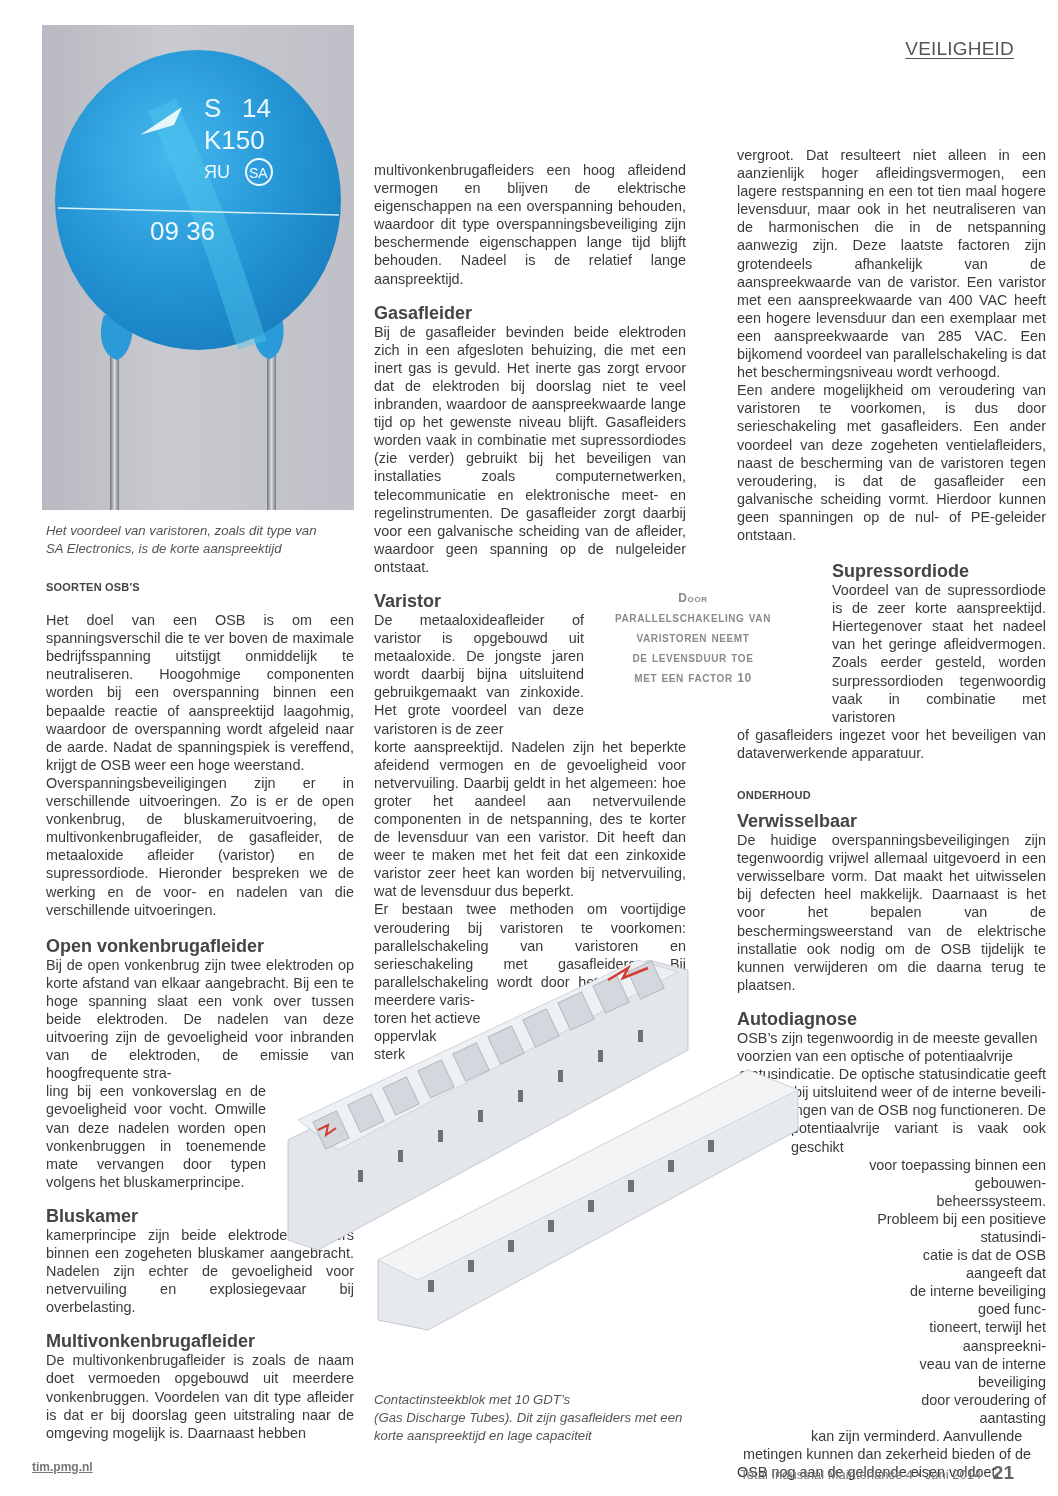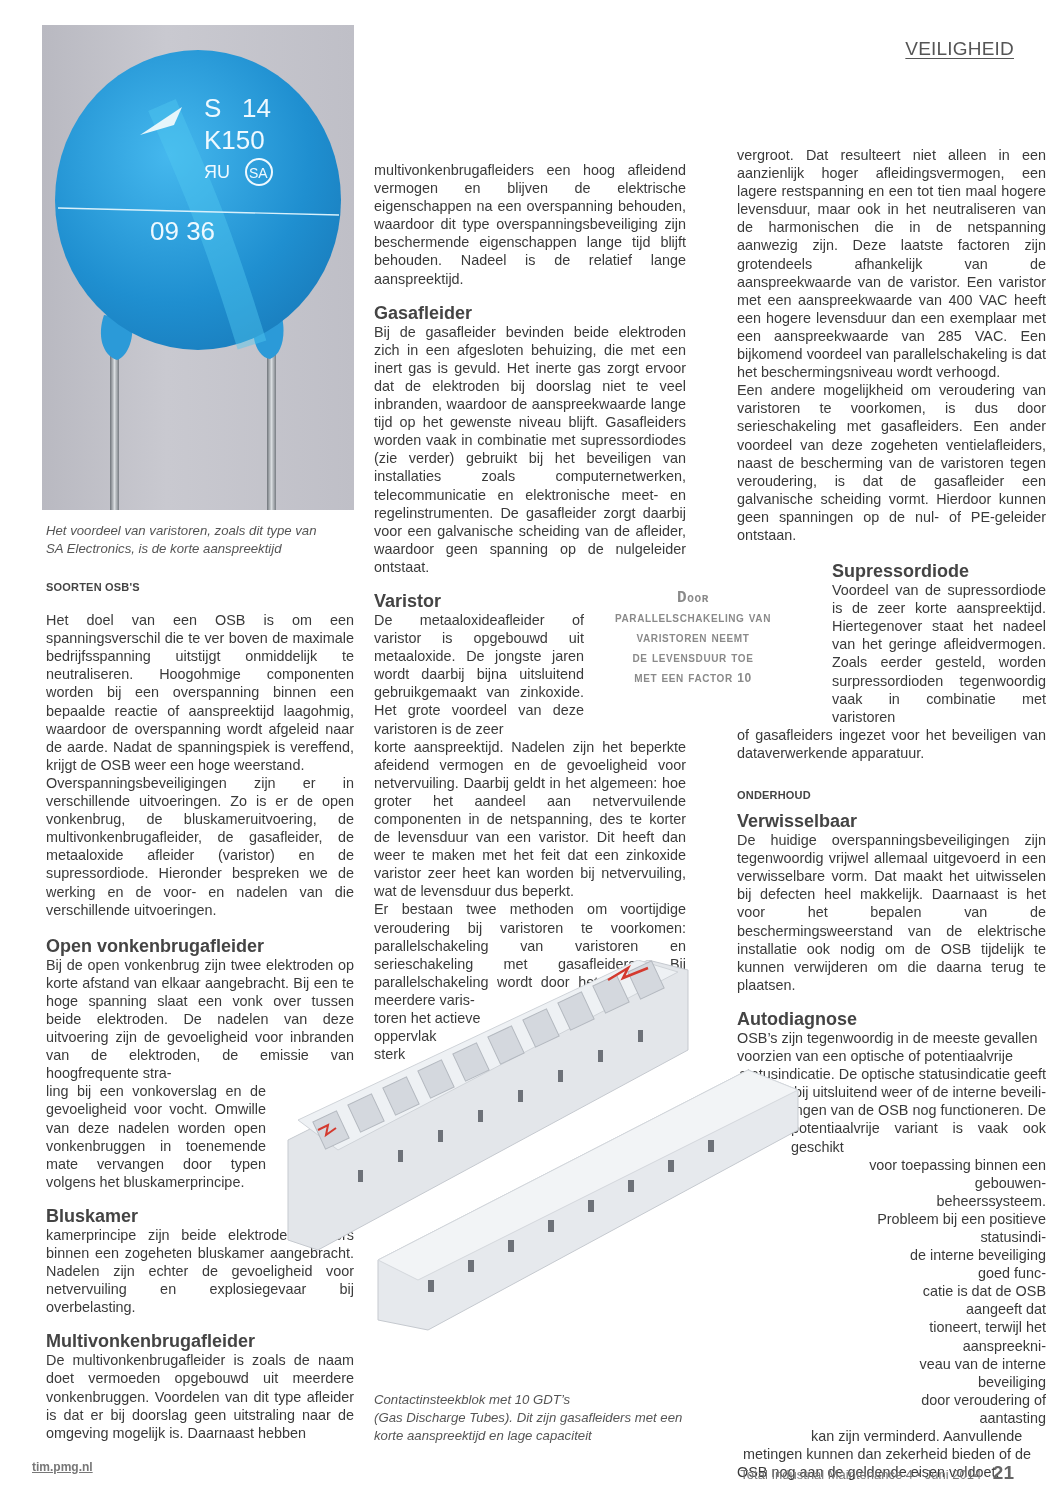--- a/index.html
+++ b/index.html
@@ -85,21 +85,21 @@
   <h3 class="h-sub" style="margin-top:16px;">Varistor</h3>
   <p style="width:210px;">De metaaloxideafleider of varistor is opgebouwd uit metaaloxide. De jongste jaren wordt daarbij bijna uitsluitend gebruikgemaakt van zinkoxide. Het grote voordeel van deze varistoren is de zeer</p>
   <p>korte aanspreektijd. Nadelen zijn het beperkte afeidend vermogen en de gevoeligheid voor netvervuiling. Daarbij geldt in het algemeen: hoe groter het aandeel aan netvervuilende componenten in de netspanning, des te korter de levensduur van een varistor. Dit heeft dan weer te maken met het feit dat een zinkoxide varistor zeer heet kan worden bij netvervuiling, wat de levensduur dus beperkt.</p>
   <p>Er bestaan twee methoden om voortijdige veroudering bij varistoren te voorkomen: parallelschakeling van varistoren en serieschakeling met gasafleiders. Bij parallelschakeling wordt door het gebruik van meerdere varis-</p>
   <p style="width:140px;">toren het actieve</p>
   <p>oppervlak</p>
   <p>sterk</p>
 </div>
 
 <div class="abs pull" style="left:598px;top:588px;width:190px;">
-  <div style="font-size:16px;font-family:Liberation Mono, monospace;">Door</div>
+  <div style="font-size:12px;">Door</div>
   <div>parallelschakeling van</div>
   <div>varistoren neemt</div>
   <div>de levensduur toe</div>
   <div>
     <span>met een factor</span>
     <span class="big">10</span>
   </div>
 </div>
 
 <div class="abs col" style="left:705px;top:146px;width:309px;margin-left:32px;">
@@ -115,22 +115,22 @@
   <div id="auto-lines">
       <div style="padding-left: 0px; text-align: justify;">OSB’s zijn tegenwoordig in de meeste gevallen</div>
       <div style="padding-left: 0px; text-align: justify;">voorzien van een optische of potentiaalvrije</div>
       <div style="padding-left: 2px; text-align: right;">statusindicatie. De optische statusindicatie geeft</div>
       <div style="padding-left: 12px; text-align: right;">daarbij uitsluitend weer of de interne beveili-</div>
       <div style="padding-left: 40px; text-align: right;">gingen van de OSB nog functioneren. De</div>
       <div style="padding-left: 54px; ">potentiaalvrije variant is vaak ook geschikt</div>
       <div style="padding-left: 66px; text-align: right;">voor toepassing binnen een gebouwen-</div>
       <div style="padding-left: 80px; text-align: right;">beheerssysteem.</div>
       <div style="padding-left: 112px; text-align: right;">Probleem bij een positieve statusindi-</div>
+      <div style="padding-left: 130px; text-align: right;">catie is dat de OSB aangeeft dat</div>
       <div style="padding-left: 140px; text-align: right;">de interne beveiliging goed func-</div>
-      <div style="padding-left: 130px; text-align: right;">catie is dat de OSB aangeeft dat</div>
       <div style="padding-left: 150px; text-align: right;">tioneert, terwijl het aanspreekni-</div>
       <div style="padding-left: 156px; text-align: right;">veau van de interne beveiliging</div>
       <div style="padding-left: 158px; text-align: right;">door veroudering of aantasting</div>
       <div style="padding-left: 74px; text-align: justify;">kan zijn verminderd. Aanvullende</div>
       <div style="padding-left: 6px; text-align: justify;">metingen kunnen dan zekerheid bieden of de</div>
     </div>
   <p>OSB nog aan de geldende eisen voldoet.</p>
 
 </div>
 

